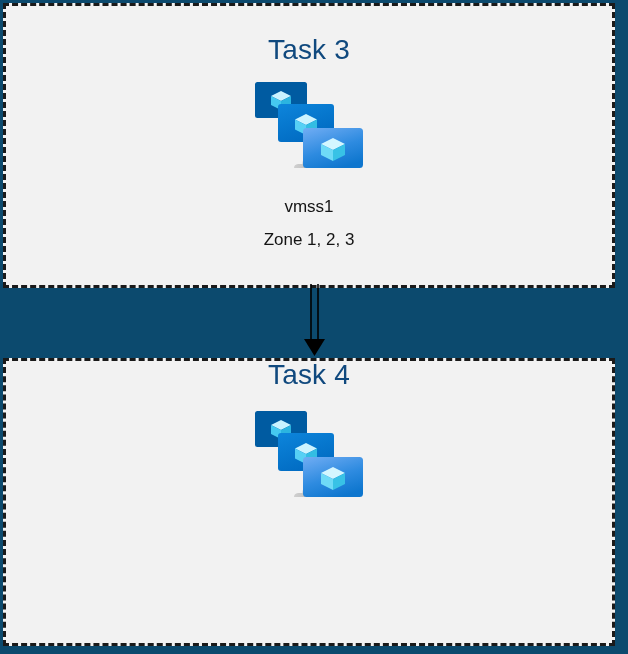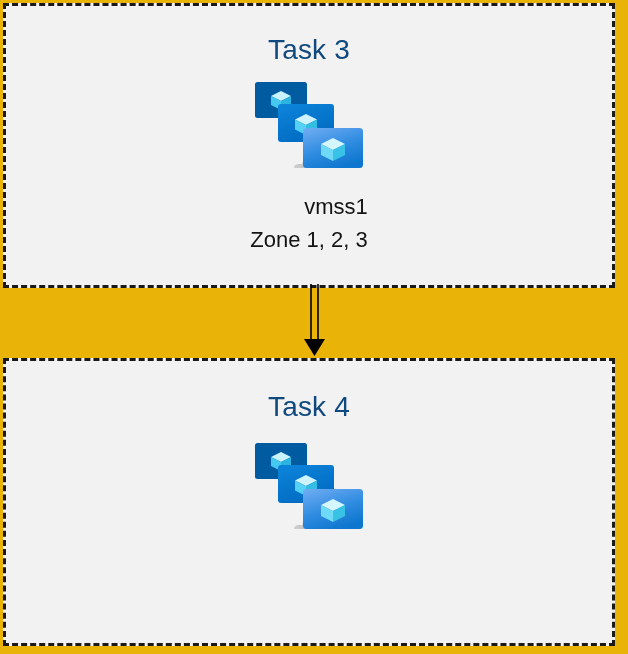--- a/index.html
+++ b/index.html
@@ -13,21 +13,21 @@
     position: relative;
     font-family: "Liberation Sans", "DejaVu Sans", sans-serif;
     overflow: hidden;
   }
 
   .stage {
     position: absolute;
     left: 0; top: 0;
     width: 628px;
     height: 654px;
-    background: #eab308;
+    background: #0c4a6e;
   }
 
   
   .task-box {
     position: absolute;
     background: #f2f2f2;
     box-sizing: border-box;
     border: 3px dashed #1a1a1a;
   }
   #box-task3 {
@@ -54,34 +54,34 @@
   .task-title {
     color: #10497e;
     font-size: 28px;
     font-weight: 400;
     letter-spacing: 0.2px;
     line-height: 1;
     text-align: center;
     white-space: nowrap;
   }
   #box-task3 .task-title { margin-top: 30px; }
-  #box-task4 .task-title { margin-top: 32px; }
+  #box-task4 .task-title { }
 
   .icon-wrap {
     position: relative;
     width: 120px;
     height: 100px;
   }
   #box-task3 .icon-wrap { margin-top: 14px; }
   #box-task4 .icon-wrap { margin-top: 18px; }
 
   .caption {
-    text-align: right;
+    text-align: center;
     color: #141414;
-    font-size: 22px;
+    font-size: 17px;
     font-weight: 400;
     line-height: 33px;
     white-space: nowrap;
   }
   #box-task3 .caption { margin-top: 12px; }
   #box-task4 .caption { margin-top: 24px; }
 
   
   #connector {
     position: absolute;

